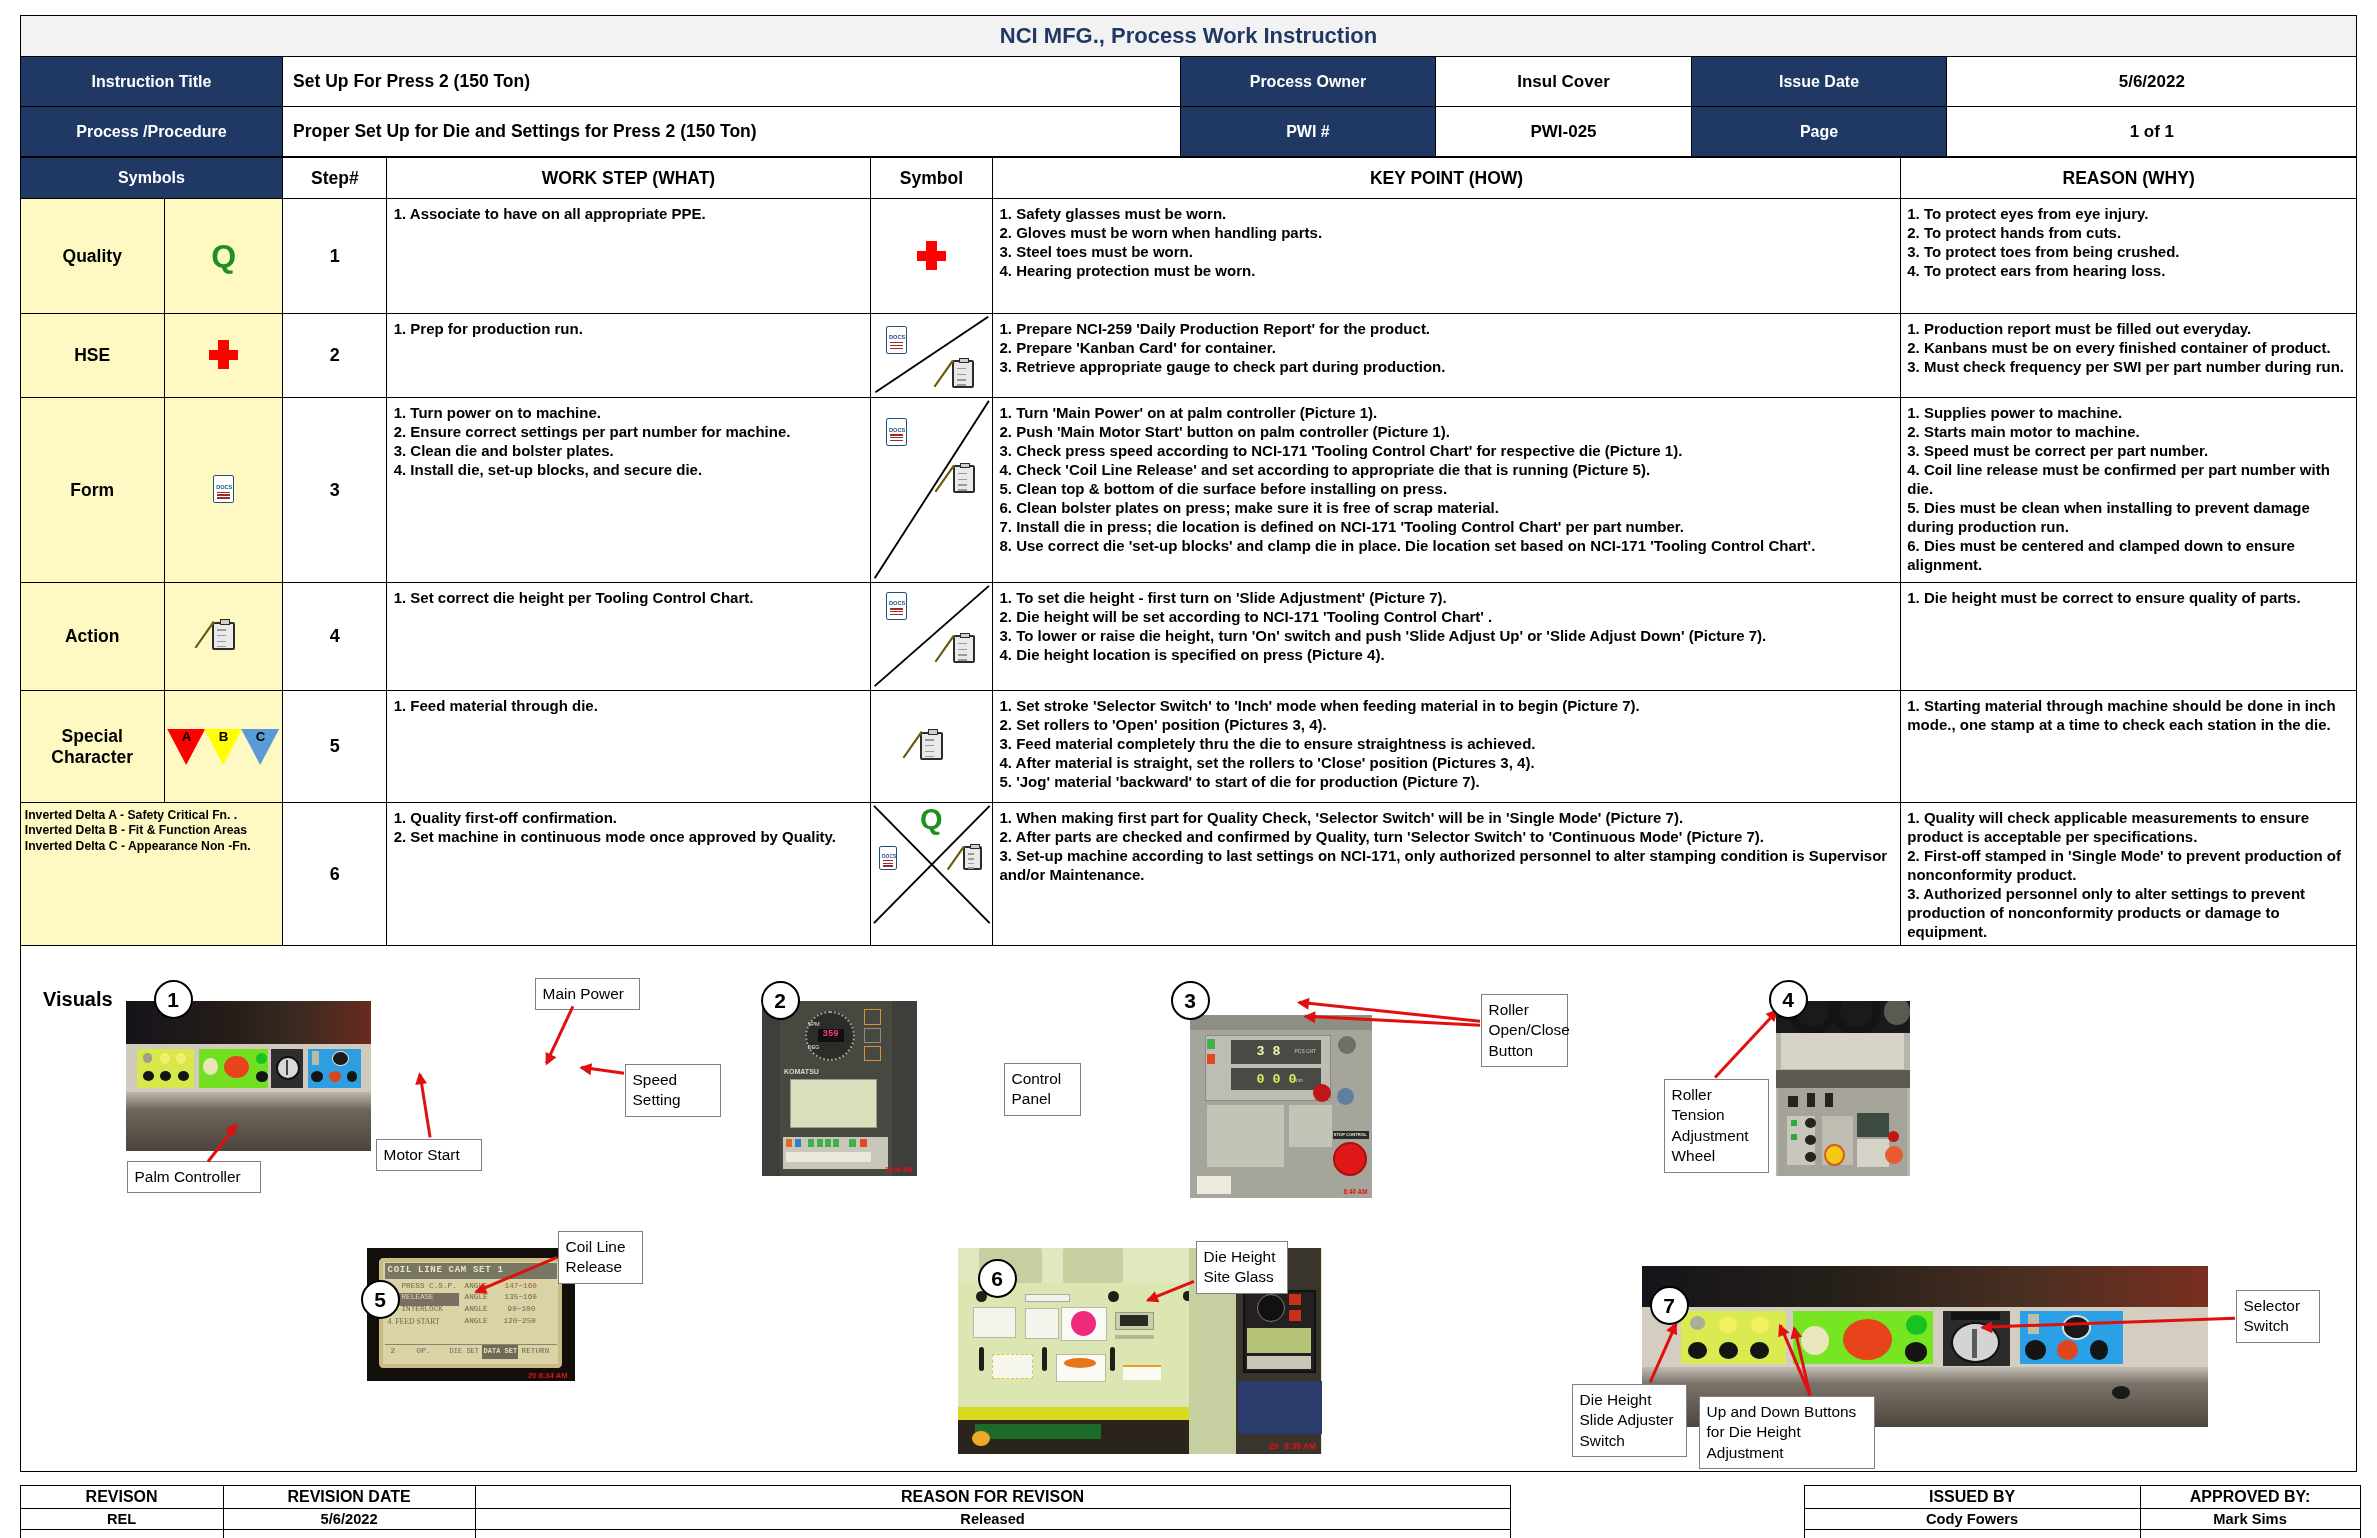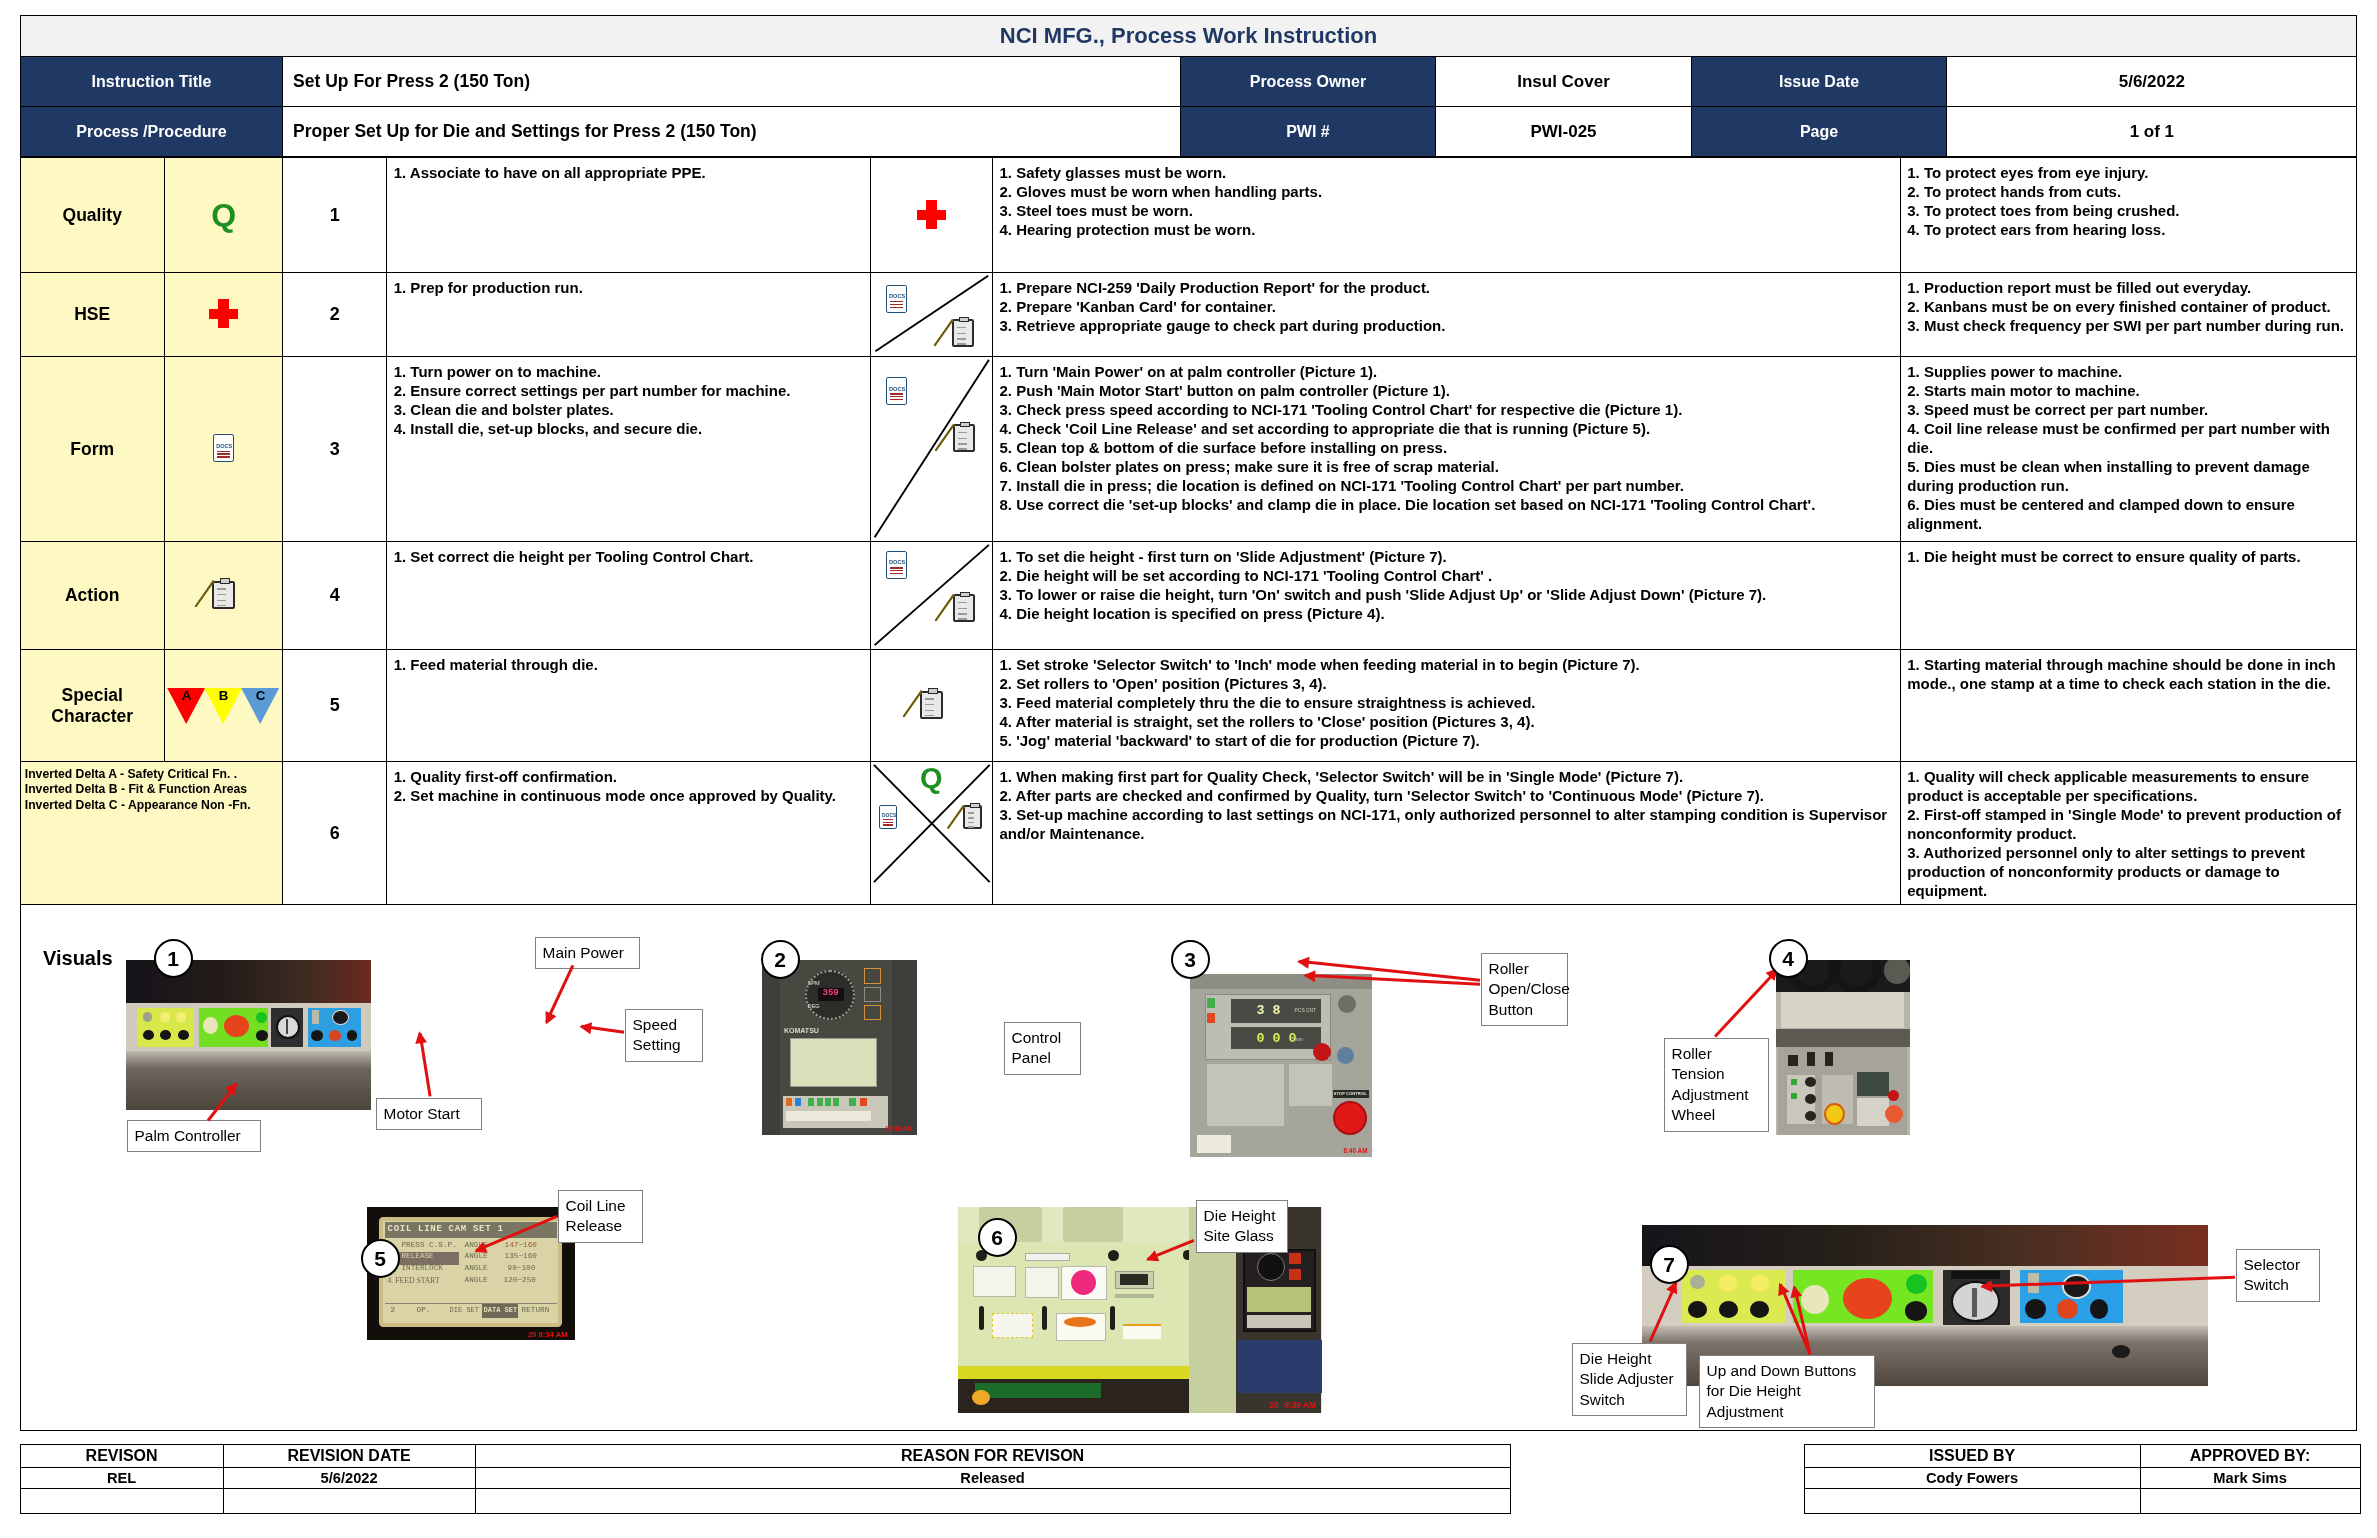--- a/index.html
+++ b/index.html
@@ -131,20 +131,28 @@
       <col style="width:140px">
         <col style="width:115px">
       <col style="width:101px">
         <col style="width:469px">
       <col style="width:119px">
         <col style="width:881px">
         <col style="width:443px">
     </colgroup>
 
     <tbody>
+        <tr style="height:41px">
+      <td class="navy" colspan="2">Symbols</td>
+      <td class="colhdr">Step#</td>
+      <td class="colhdr">WORK STEP (WHAT)</td>
+      <td class="colhdr">Symbol</td>
+      <td class="colhdr">KEY POINT (HOW)</td>
+      <td class="colhdr">REASON (WHY)</td>
+    </tr>
 
     <tr style="height:115px">
       <td class="symband symband-label">Quality</td>
       <td class="symband">
         <span class="g-q">Q</span>
       </td>
       <td class="stepnum">1</td>
       <td class="cellbody">
         <div>1. Associate to have on all appropriate PPE.</div>
       </td>
@@ -427,21 +435,21 @@
       <div class="pnl" style="left:186px;top:50px;width:7px;height:14px;background:#b9b9a8"></div>
       <div class="pnl btn-r" style="left:206px;top:50px;width:17px;height:15.4px;background:#1a1a1a;border:1.4px solid #ddd"></div>
       <div class="pnl btn-r" style="left:185px;top:70px;width:12px;height:10.5px;background:#151515"></div>
       <div class="pnl btn-r" style="left:203px;top:70px;width:12px;height:10.5px;background:#d9461e"></div>
       <div class="pnl btn-r" style="left:221px;top:70px;width:10.5px;height:10.5px;background:#151515"></div>
       <div class="pnl" style="left:0;top:91px;width:100%;height:59px;background:linear-gradient(180deg,#bdb8ae 0%,#6d665c 30%,#4b443b 100%)"></div>
     </div>
     <div class="badge" style="left:133px;top:34px">1</div>
     <div class="callout" style="left:514px;top:32px;width:105px">Main Power</div>
     <div class="arrow" style="left:552px;top:59px;width:63px;transform:rotate(115deg)"></div>
-    <div class="callout" style="left:604px;top:104px;width:78px">Speed Setting</div>
+    <div class="callout" style="left:604px;top:118px;width:96px">Speed Setting</div>
     <div class="arrow" style="left:603px;top:126px;width:43px;transform:rotate(188deg)"></div>
     <div class="callout" style="left:355px;top:193px;width:106px">Motor Start</div>
     <div class="arrow" style="left:409px;top:190px;width:64px;transform:rotate(-99deg)"></div>
     <div class="callout" style="left:106px;top:215px;width:134px">Palm Controller</div>
     <div class="arrow" style="left:187px;top:214px;width:46px;transform:rotate(-52deg)"></div>
 
     <div class="photo" style="left:741px;top:55px;width:155px;height:175px;background:#3e3f3a">
       <div class="pnl" style="left:18px;top:0;width:112px;height:175px;background:#474840"></div>
       <div class="pnl btn-r" style="left:43px;top:9.8px;width:50px;height:50px;background:#2c2d28;border:2.1px dotted #9a9a90"></div>
       <div class="pnl" style="left:56px;top:28px;width:26.6px;height:12.6px;background:#150c14"></div>

